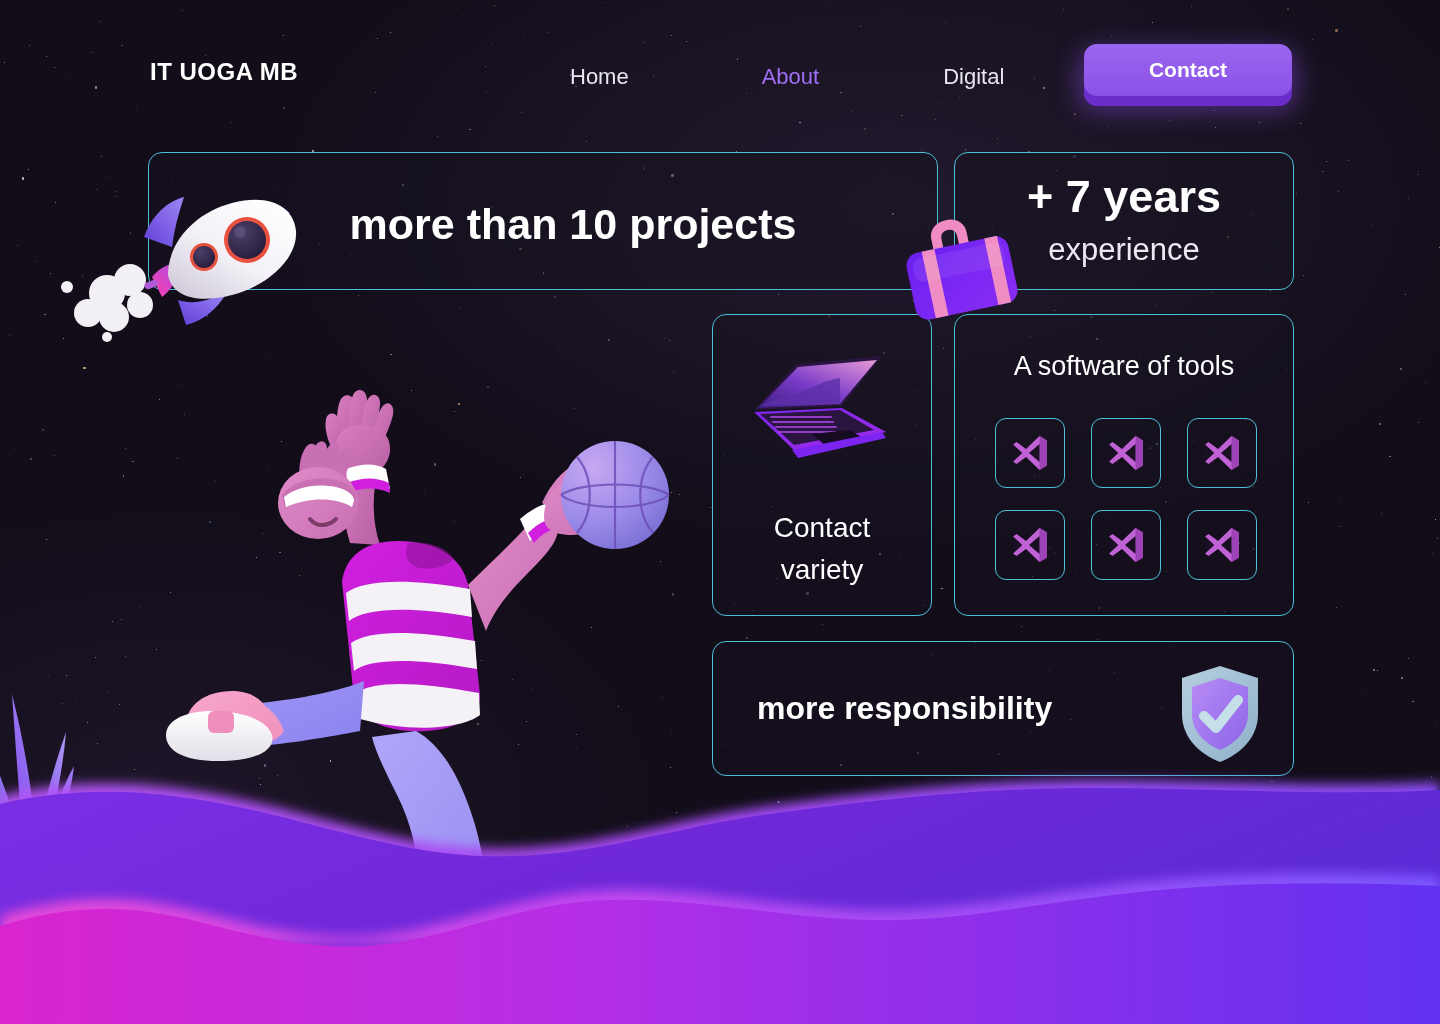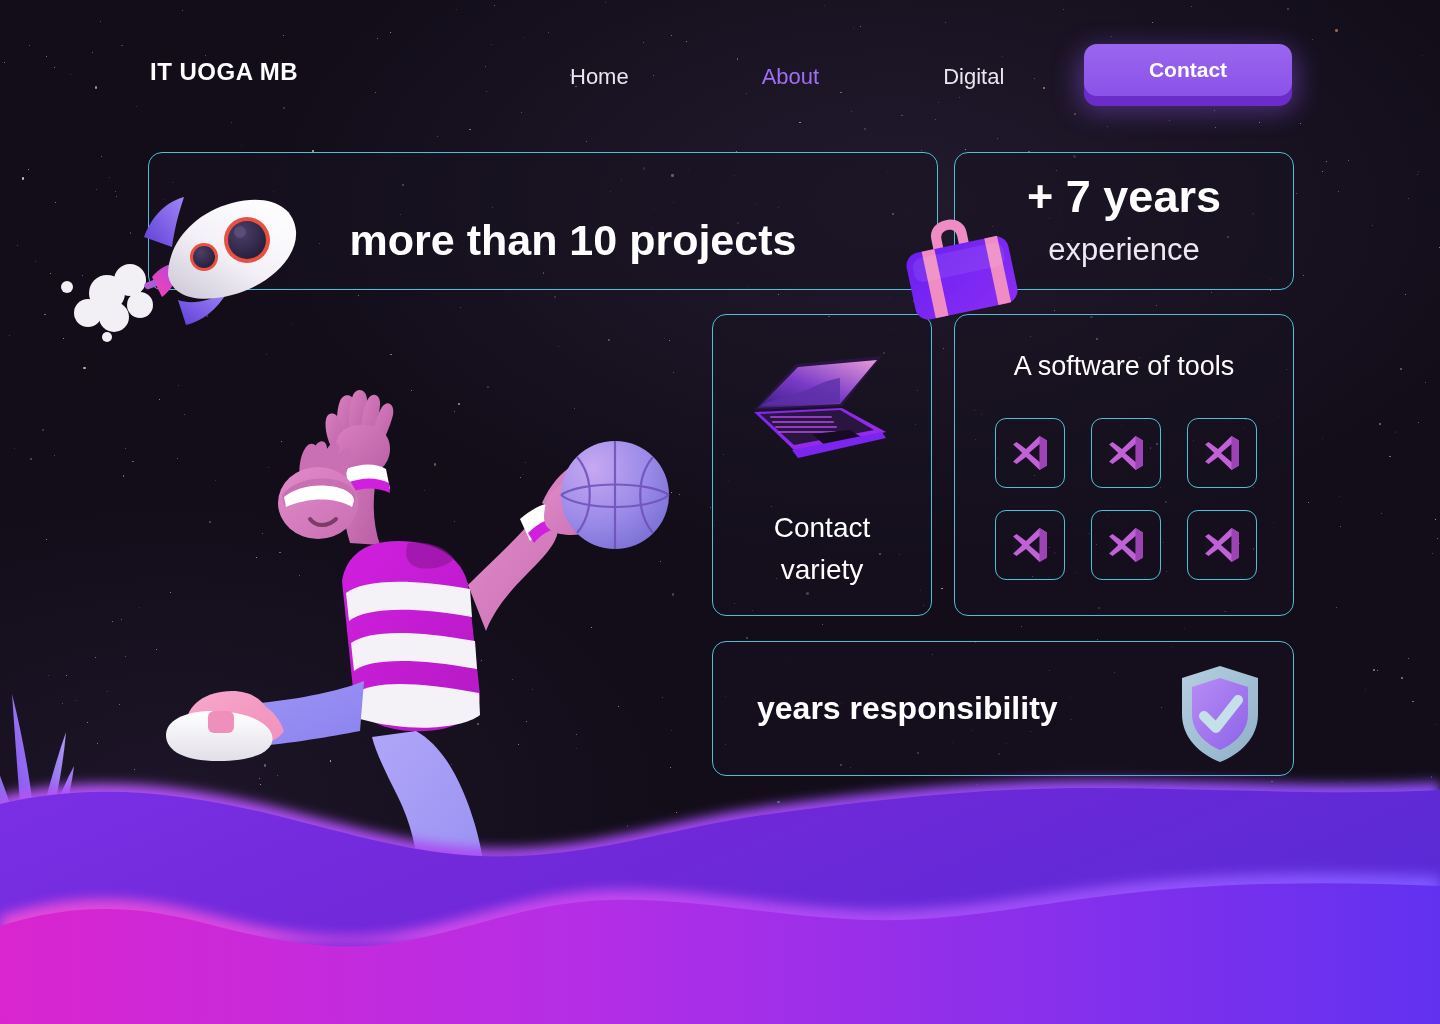--- a/index.html
+++ b/index.html
@@ -69,21 +69,20 @@
   .card-projects { left:148px; top:152px; width:790px; height:138px; }
   .card-years    { left:954px; top:152px; width:340px; height:138px; }
   .card-digital  { left:712px; top:314px; width:220px; height:302px; }
   .card-tools    { left:954px; top:314px; width:340px; height:302px; }
   .card-resp     { left:712px; top:641px; width:582px; height:135px; }
 
   .txt-projects {
     position:absolute; left:0; right:0; top:47px;
     text-align:center; color:#fff; font-size:43px; font-weight:700;
     padding-left:60px;
-    margin-top:16px;
   }
   .txt-years-big {
     position:absolute; left:0; right:0; top:18px;
     text-align:center; color:#fff; font-size:45px; font-weight:700;
   }
   .txt-years-sub {
     position:absolute; left:0; right:0; top:79px;
     text-align:center; color:#ece9f2; font-size:31px; font-weight:300;
   }
   .txt-digital {
@@ -789,21 +788,21 @@
           <path d="M29.5,3 L37,7.5 L37,32.5 L29.5,37 L16,24 L6.5,31 L3,28.5 L12,20 L3,11.5 L6.5,9 L16,16 Z" fill="#c061d6"></path>
           <path d="M29.5,3 L37,7.5 L37,32.5 L29.5,37 Z" fill="#9d43b5"></path>
           <path d="M29.5,11 L29.5,29 L19,20 Z" fill="#1a1024"></path>
           <path d="M12,20 L3,11.5 L3,28.5 Z" fill="#1a1024"></path>
         </svg>
       </div>
     </div>
   </div>
 
   <div class="card card-resp">
-    <div class="txt-resp">years responsibility</div>
+    <div class="txt-resp">more responsibility</div>
   </div>
 
   <svg class="illus illus-shield" viewBox="0 0 92 104">
     <defs>
       <linearGradient id="shOut" x1="0" y1="0" x2="1" y2="1">
         <stop offset="0%" stop-color="#b6cfe0"></stop>
           <stop offset="100%" stop-color="#8fb0c9"></stop>
       </linearGradient>
       <linearGradient id="shIn" x1="0" y1="0" x2="1" y2="1">
         <stop offset="0%" stop-color="#b78cf5"></stop>

